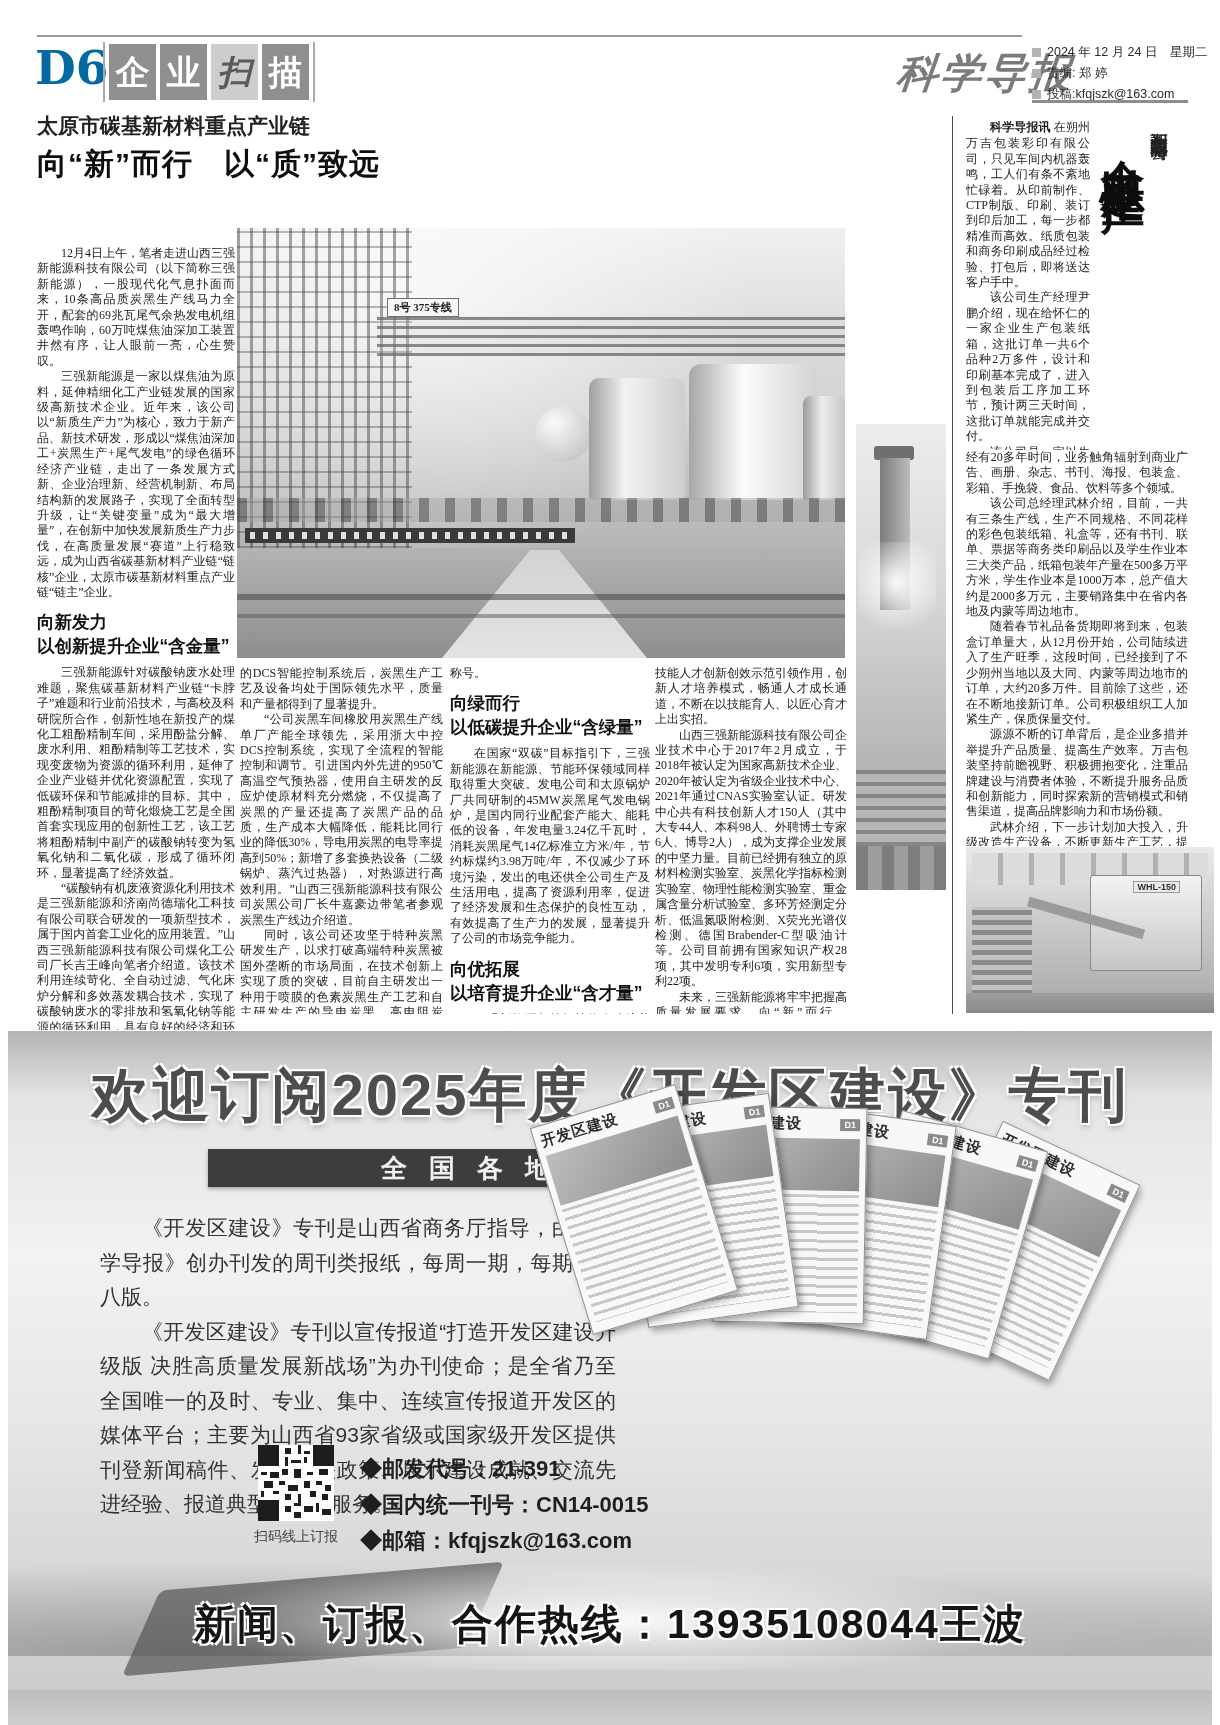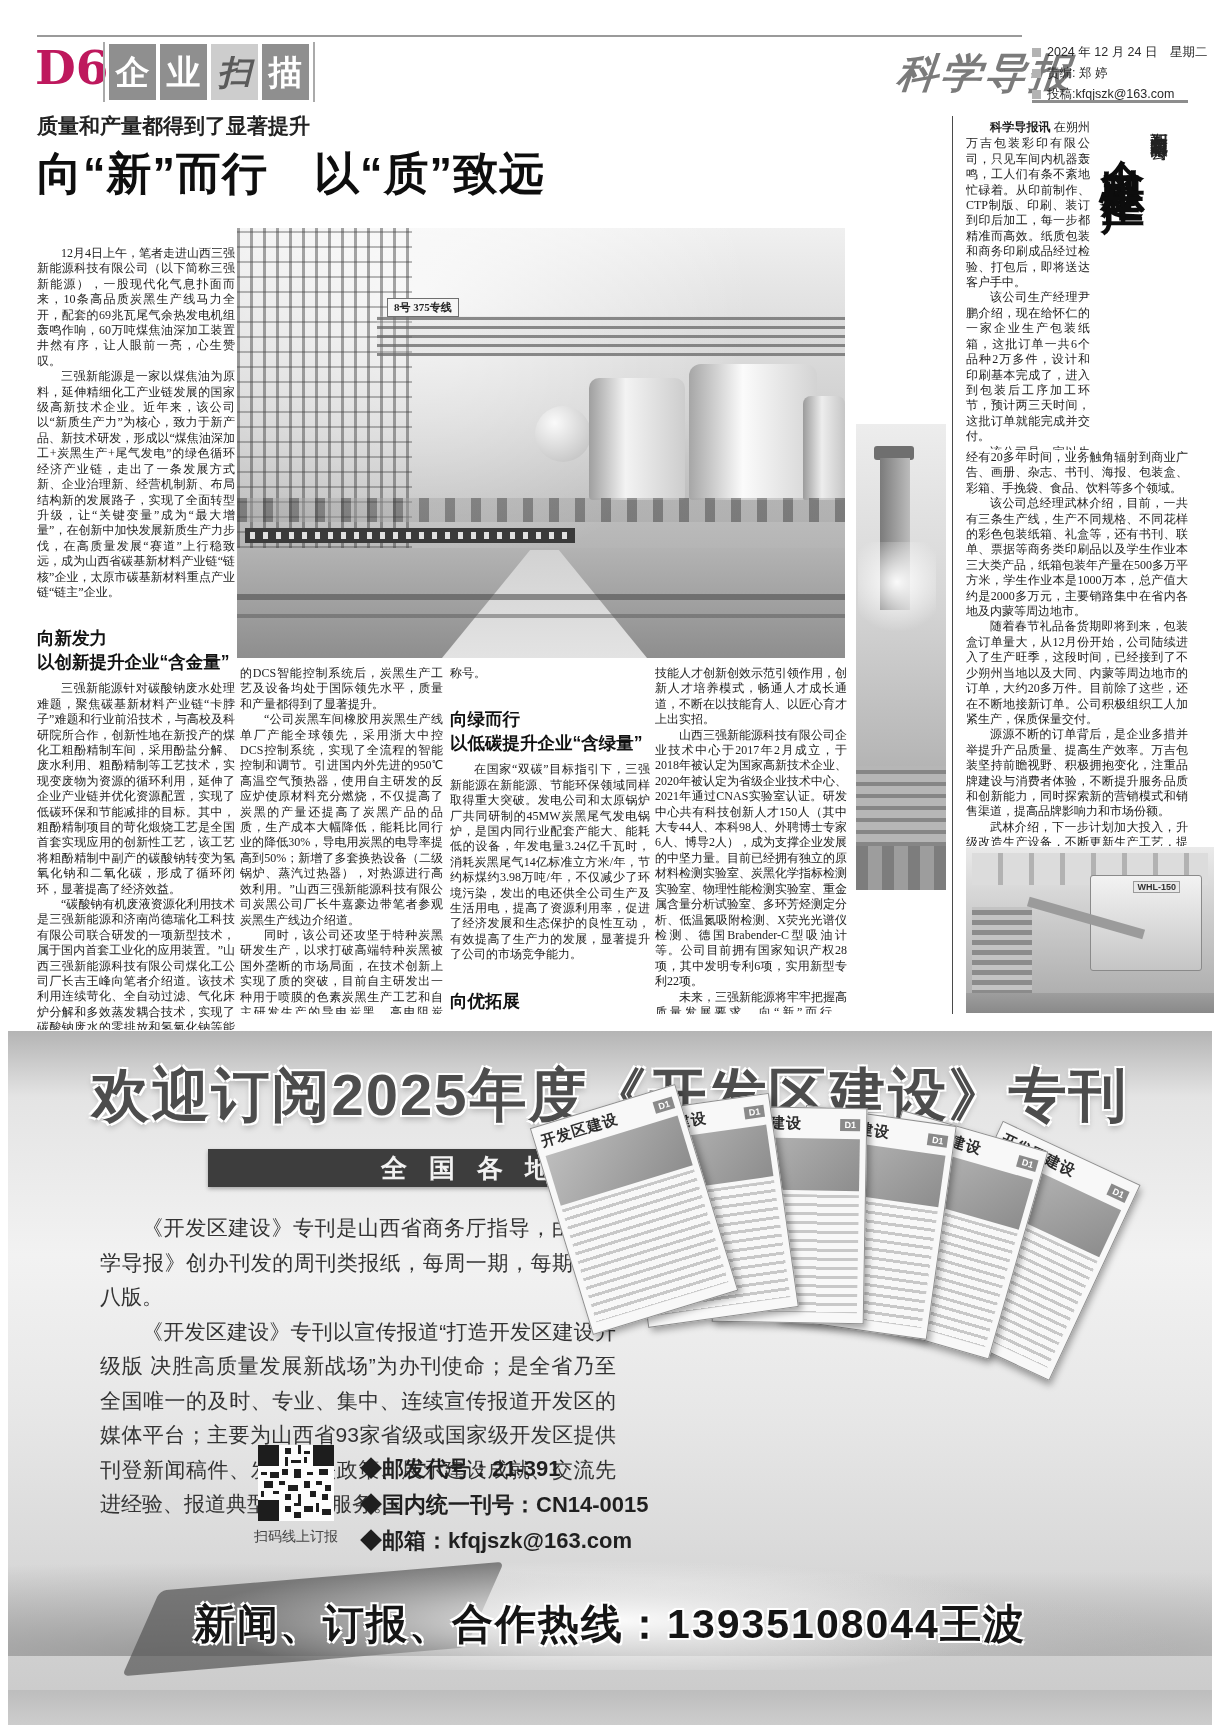--- a/index.html
+++ b/index.html
@@ -2,43 +2,43 @@
 <html><head>
 <meta charset="utf-8">
 <style>
   html,body{margin:0;padding:0;background:#ffffff;}
   .page{position:relative;width:1220px;height:1725px;background:#fff;overflow:hidden;
         font-family:"Liberation Serif",serif;color:#1c1c1c;}
   .abs{position:absolute;}
 
   
   .top-rule{left:37px;top:35px;width:985px;height:2px;background:#9a9a9a;}
-  .edition{left:35px;top:40px;font-family:"DejaVu Serif",serif;font-weight:bold;font-size:47px;color:#be185d;}
+  .edition{left:35px;top:40px;font-family:"DejaVu Serif",serif;font-weight:bold;font-size:47px;color:#0369a1;}
   .logo-wrap{left:103px;top:42px;display:flex;align-items:center;gap:4px;}
   .logo-bar{width:2px;height:60px;background:#aaa;}
   .logo-block{width:47px;height:56px;background:#8f8f8f;color:#fff;text-align:center;line-height:56px;
               font-family:"Liberation Sans",sans-serif;font-weight:bold;font-size:34px;}
   .logo-block.light{background:#cdcdcd;color:#5a5a5a;font-family:"DejaVu Serif",serif;font-style:italic;}
   .masthead{left:897px;top:46px;font-family:"DejaVu Serif",serif;font-style:italic;font-weight:bold;
             font-size:41px;color:#7b7b7b;letter-spacing:3px;transform:skewX(-6deg);}
   .pubinfo{left:1032px;top:44px;width:158px;font-family:"Liberation Sans",sans-serif;font-size:12.5px;color:#2a2a2a;}
   .pubinfo .row{display:flex;align-items:center;margin-bottom:4px;white-space:nowrap;}
   .sq{display:inline-block;width:9px;height:9px;background:#b3b3b3;margin-right:6px;flex:0 0 auto;}
   .pubinfo-rule{left:1032px;top:100px;width:156px;height:3px;background:#8d8d8d;}
 
   
   .kicker{left:37px;top:112px;font-family:"Liberation Sans",sans-serif;font-size:21px;font-weight:600;color:#222;}
-  .headline{left:37px;top:144px;font-family:"Liberation Sans",sans-serif;font-weight:800;font-size:45px;
+  .headline{left:37px;top:144px;font-family:"Liberation Sans",sans-serif;font-weight:800;font-size:30px;
             letter-spacing:1px;color:#0e0e0e;}
 
   .col{font-size:12px;line-height:15.4px;text-align:justify;overflow:hidden;}
   .col p{margin:0;text-indent:2em;}
   .col p.noindent{text-indent:0;}
   .subhead{font-family:"Liberation Sans",sans-serif;font-weight:bold;font-size:17.5px;line-height:24px;
-           margin:26px 0 7px;color:#111;}
+           margin:10px 0 7px;color:#111;}
 
   .col1{left:37px;top:246px;width:198px;height:784px;}
   .col2{left:240px;top:666px;width:203px;height:348px;}
   .col3{left:450px;top:666px;width:200px;height:348px;}
   .col4{left:655px;top:666px;width:192px;height:348px;}
 
   
   .mp{left:237px;top:228px;width:608px;height:430px;overflow:hidden;
       background:linear-gradient(180deg,#f0f0f0 0%,#e2e2e2 18%,#cfcfcf 45%,#b7b7b7 72%,#a2a2a2 100%);}
   .mp-haze{position:absolute;inset:0;background:radial-gradient(ellipse at 30% 15%,rgba(255,255,255,.75),transparent 55%);}
@@ -175,21 +175,21 @@
       <span class="sq"></span>
       <span>责编: 郑 婷</span>
     </div>
     <div class="row">
       <span class="sq"></span>
       <span>投稿:kfqjszk@163.com</span>
     </div>
   </div>
   <div class="abs pubinfo-rule"></div>
 
-  <div class="abs kicker">质量和产量都得到了显著提升</div>
+  <div class="abs kicker">太原市碳基新材料重点产业链</div>
   <div class="abs headline">向“新”而行　以“质”致远</div>
 
   <div class="abs mp">
     <div class="mp-haze"></div>
     <div class="mp-lattice"></div>
     <div class="mp-rack"></div>
     <div class="mp-sphere"></div>
     <div class="mp-tank1"></div>
     <div class="mp-tank2"></div>
     <div class="mp-tank3"></div>

